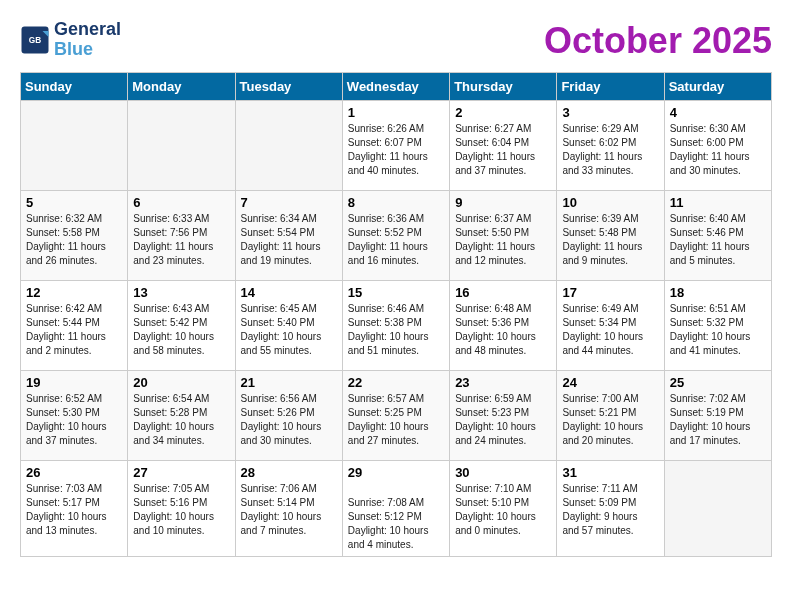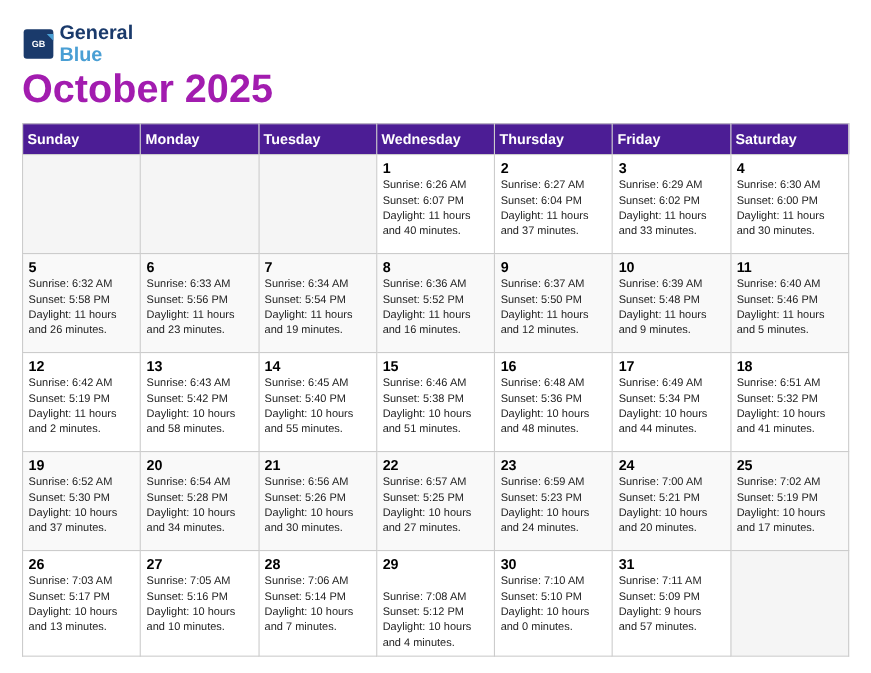--- a/index.html
+++ b/index.html
@@ -8,21 +8,20 @@
       background: #fff;
       width: 792px;
       min-height: 612px;
       padding: 20px;
     }
     .header {
       display: flex;
       justify-content: space-between;
       align-items: flex-start;
       margin-bottom: 10px;
-      flex-direction: column;
     }
     .logo {
       display: flex;
       align-items: center;
     }
     .logo-text {
       font-size: 18px;
       font-weight: bold;
       color: #1a3a6b;
       line-height: 1.1;
@@ -43,21 +42,21 @@
     .location-title {
       font-size: 16px;
       color: #555;
     }
     .calendar-table {
       width: 100%;
       border-collapse: collapse;
       font-size: 11px;
     }
     .calendar-table th {
-      background-color: #4c1d95;
+      background-color: #0369a1;
       color: white;
       padding: 6px 4px;
       text-align: left;
       font-size: 13px;
       font-weight: bold;
       border: 1px solid #ccc;
     }
     .calendar-table td {
       border: 1px solid #ccc;
       padding: 4px 5px;
@@ -160,21 +159,21 @@
         <td>
           <span class="day-number">5</span>
           <div class="day-info" style="white-space: pre-line;">Sunrise: 6:32 AM
 Sunset: 5:58 PM
 Daylight: 11 hours
 and 26 minutes.</div>
         </td>
         <td>
           <span class="day-number">6</span>
           <div class="day-info" style="white-space: pre-line;">Sunrise: 6:33 AM
-Sunset: 5:56 PM
+Sunset: 7:56 PM
 Daylight: 11 hours
 and 23 minutes.</div>
         </td>
         <td>
           <span class="day-number">7</span>
           <div class="day-info" style="white-space: pre-line;">Sunrise: 6:34 AM
 Sunset: 5:54 PM
 Daylight: 11 hours
 and 19 minutes.</div>
         </td>
@@ -204,21 +203,21 @@
           <div class="day-info" style="white-space: pre-line;">Sunrise: 6:40 AM
 Sunset: 5:46 PM
 Daylight: 11 hours
 and 5 minutes.</div>
         </td>
       </tr>
       <tr>
         <td>
           <span class="day-number">12</span>
           <div class="day-info" style="white-space: pre-line;">Sunrise: 6:42 AM
-Sunset: 5:19 PM
+Sunset: 5:44 PM
 Daylight: 11 hours
 and 2 minutes.</div>
         </td>
         <td>
           <span class="day-number">13</span>
           <div class="day-info" style="white-space: pre-line;">Sunrise: 6:43 AM
 Sunset: 5:42 PM
 Daylight: 10 hours
 and 58 minutes.</div>
         </td>

